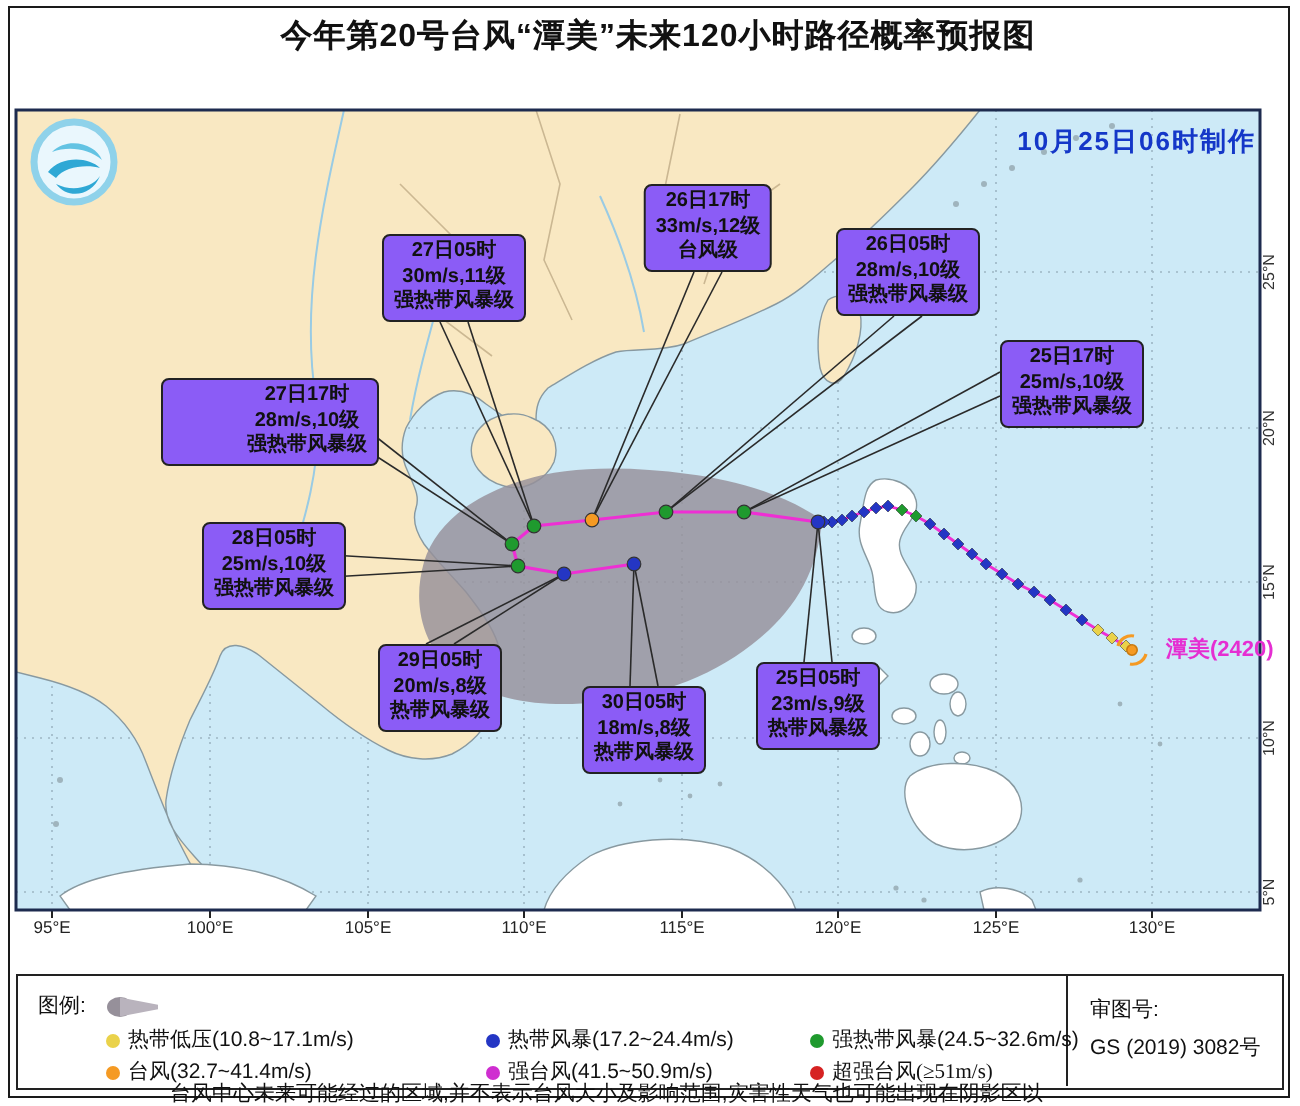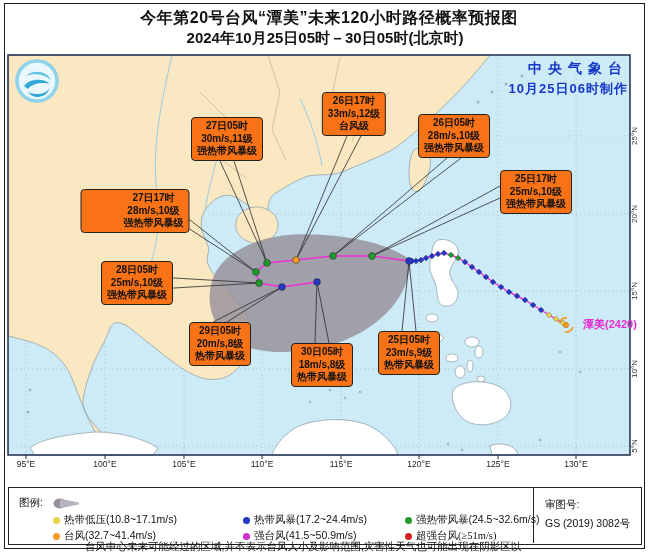--- a/index.html
+++ b/index.html
@@ -6,41 +6,40 @@
   #stage{position:relative;width:650px;height:553px;background:#fff;
          font-family:"Liberation Sans","DejaVu Sans",sans-serif;overflow:hidden;}
   #frame{position:absolute;left:4px;top:3px;width:641px;height:546px;border:1.5px solid #1a1a1a;box-sizing:border-box;}
   .title1{position:absolute;left:4px;top:8px;width:650px;text-align:center;font-size:16px;font-weight:bold;color:#111;letter-spacing:.5px;}
   .title2{position:absolute;left:0;top:29px;width:650px;text-align:center;font-size:15px;font-weight:bold;color:#111;}
   #mapsvg{position:absolute;left:0;top:0;}
   #agency{position:absolute;right:22px;top:60px;text-align:right;color:#1437c8;font-weight:bold;}
   #agency .a1{font-size:14px;letter-spacing:6px;}
   #agency .a2{font-size:13px;letter-spacing:1px;margin-top:2px;}
   #logo{position:absolute;left:14px;top:58px;}
-  .bubble{position:absolute;transform:translateX(-50%);background:#f97316;border:1.2px solid #222;border-radius:4px;
+  .bubble{position:absolute;transform:translateX(-50%);background:#8b5cf6;border:1.2px solid #222;border-radius:4px;
           padding:2px 5px;text-align:center;font-size:10px;font-weight:bold;line-height:12.5px;color:#111;white-space:nowrap;z-index:5;}
   #storm-name{position:absolute;left:583px;top:317px;font-size:11px;font-weight:bold;color:#e52ed2;z-index:6;}
   #legend{position:absolute;left:8px;top:487px;width:634px;height:58px;border:1.2px solid #222;box-sizing:border-box;background:#fff;font-size:10.5px;color:#111;}
   #legend .lgl{position:absolute;left:10px;top:8px;font-weight:normal;}
   #legend .cone-glyph{position:absolute;left:44px;top:9px;}
   #legend .conetext{position:absolute;left:76px;top:8px;width:445px;margin-top:44px;}
   #legend .divider{position:absolute;left:524px;top:0;width:0;height:55px;border-left:1.2px solid #222;}
   #legend .review1{position:absolute;left:536px;top:10px;}
   #legend .review2{position:absolute;left:536px;top:29px;}
   .lg-item{position:absolute;white-space:nowrap;}
   .lg-dot{display:inline-block;width:7px;height:7px;border-radius:50%;margin-right:4px;vertical-align:-0.5px;}
 </style>
 </head>
 <body>
 
 <div id="stage">
   <div id="frame"></div>
 
   <div class="title1">今年第20号台风“潭美”未来120小时路径概率预报图</div>
-  <div class="title2">2024年10月25日05时－30日05时(北京时)</div>
 
   <svg id="mapsvg" width="650" height="553" viewBox="0 0 650 553">
 
     <rect x="8" y="55" width="622" height="400" fill="#cdeaf7"></rect>
     <g id="g-grid">
         <line x1="26" y1="55" x2="26" y2="455" stroke="#9db6c4" stroke-width="0.8" stroke-dasharray="1,3"></line>
         <line x1="105" y1="55" x2="105" y2="455" stroke="#9db6c4" stroke-width="0.8" stroke-dasharray="1,3"></line>
         <line x1="184" y1="55" x2="184" y2="455" stroke="#9db6c4" stroke-width="0.8" stroke-dasharray="1,3"></line>
         <line x1="262" y1="55" x2="262" y2="455" stroke="#9db6c4" stroke-width="0.8" stroke-dasharray="1,3"></line>
         <line x1="341" y1="55" x2="341" y2="455" stroke="#9db6c4" stroke-width="0.8" stroke-dasharray="1,3"></line>
@@ -201,21 +200,20 @@
   </svg>
 
   <svg id="logo" width="46" height="46" viewBox="0 0 46 46">
     <circle cx="23" cy="23" r="20" fill="#eaf7fd" stroke="#8fd2ea" stroke-width="3.5"></circle>
     <path d="M 12,18 C 20,10 34,14 37,22 C 30,16 20,15 12,18 Z" fill="#63c3e3"></path>
     <path d="M 10,28 C 16,20 30,20 36,26 C 30,24 18,25 14,31 Z" fill="#2fa8d5"></path>
     <path d="M 14,34 C 22,38 32,36 36,30 C 32,40 20,42 14,34 Z" fill="#2fa8d5"></path>
   </svg>
 
   <div id="agency">
-    <div class="a1">中央气象台</div>
     <div class="a2">10月25日06时制作</div>
   </div>
 
   <div id="bubbles">
       <div class="bubble" style="left: 135px; top: 189px; padding-left: 42px;">
         <div>27日17时</div>
         <div>28m/s,10级</div>
         <div>强热带风暴级</div>
       </div>
       <div class="bubble" style="left: 137px; top: 261px;">

